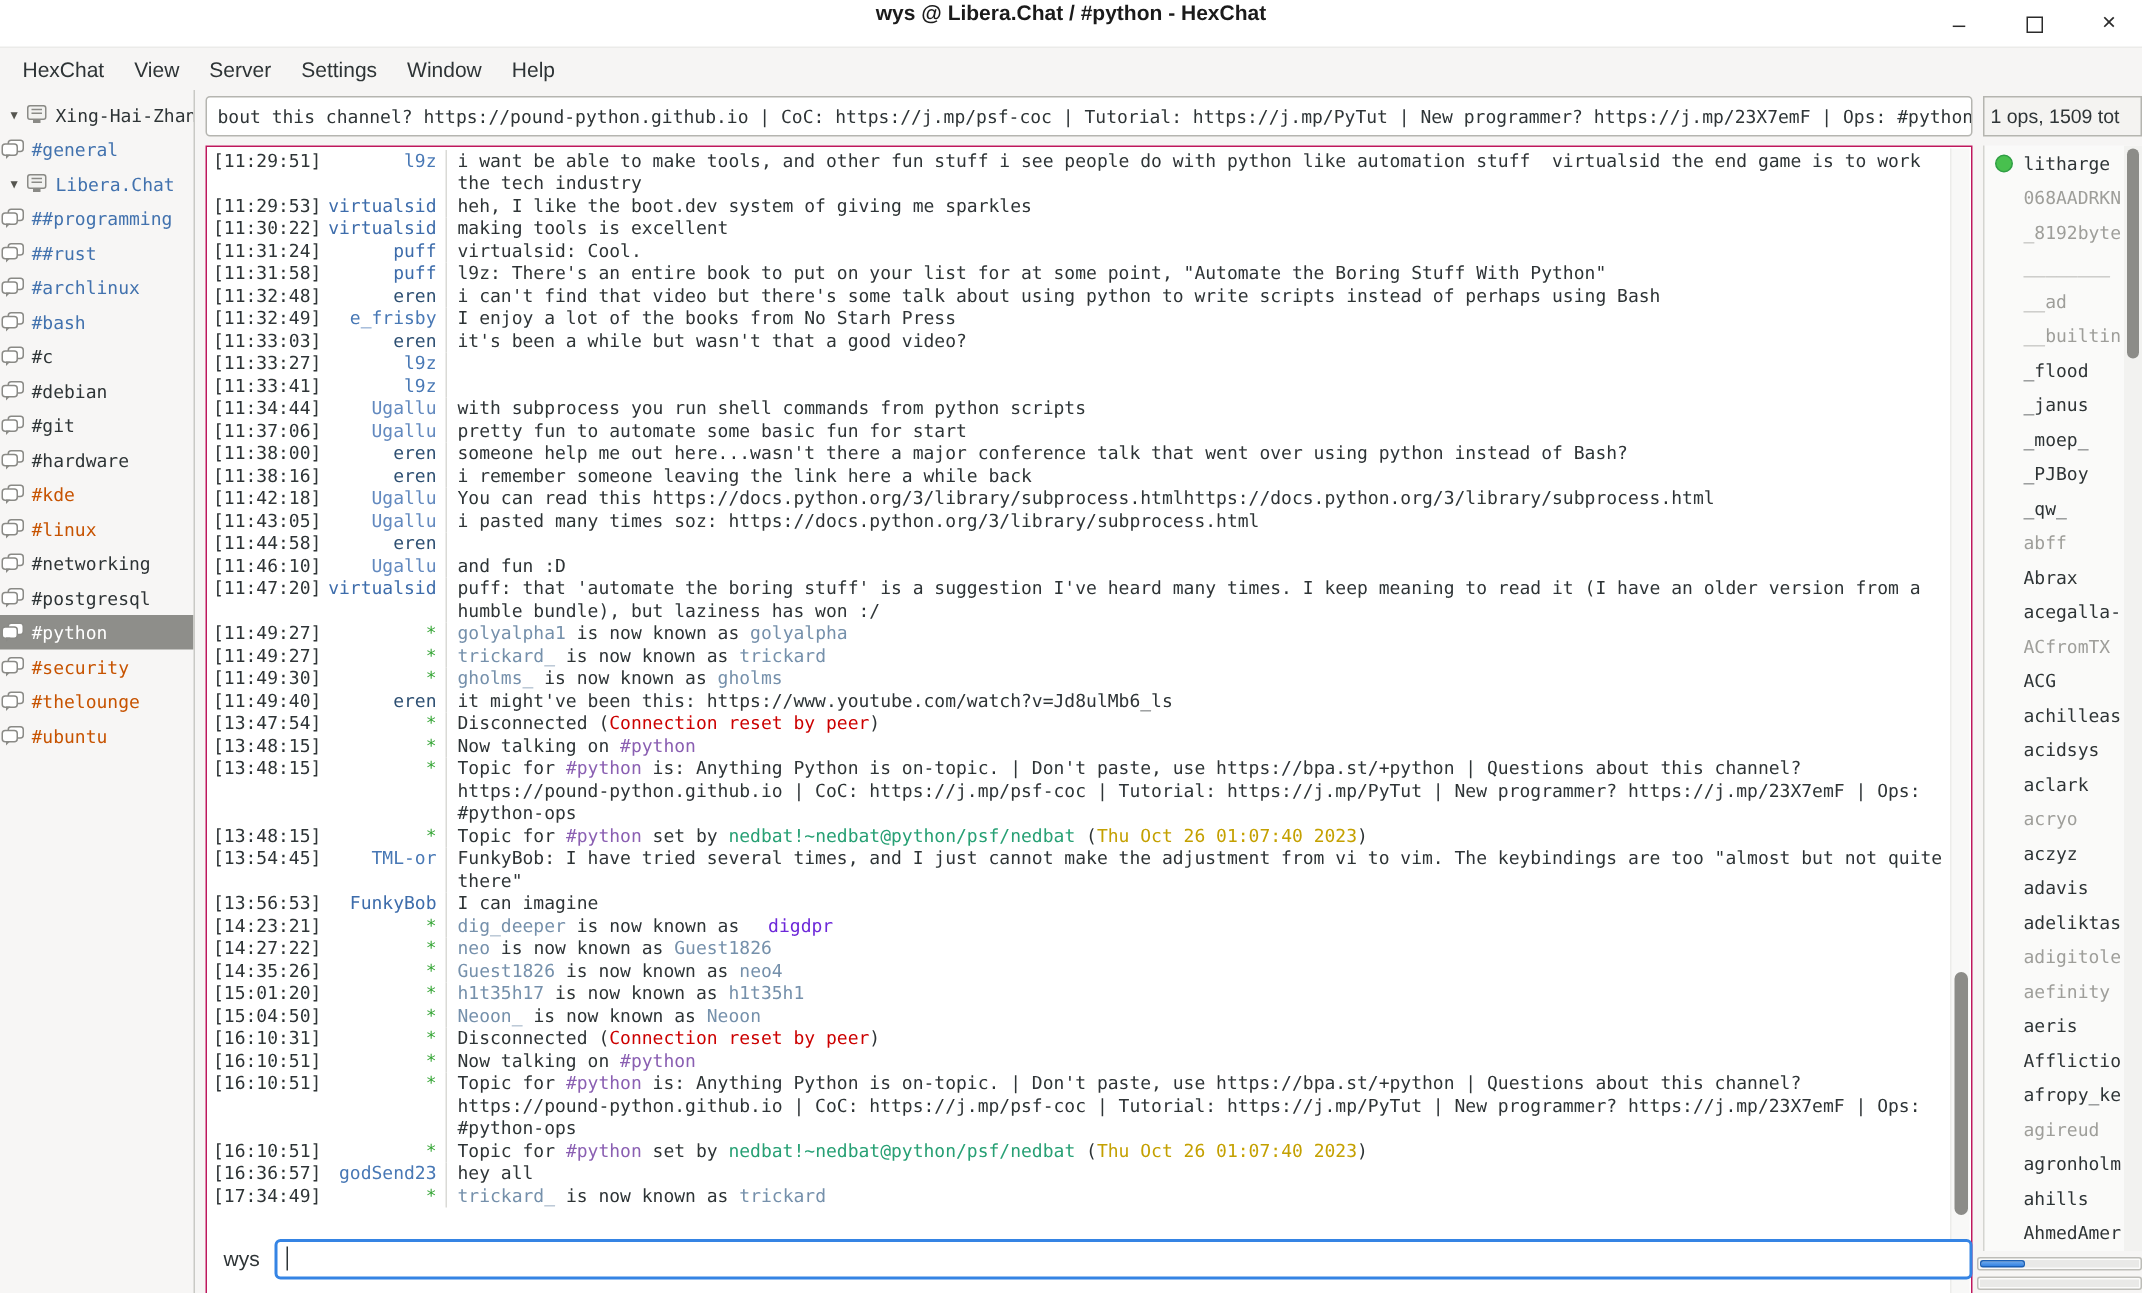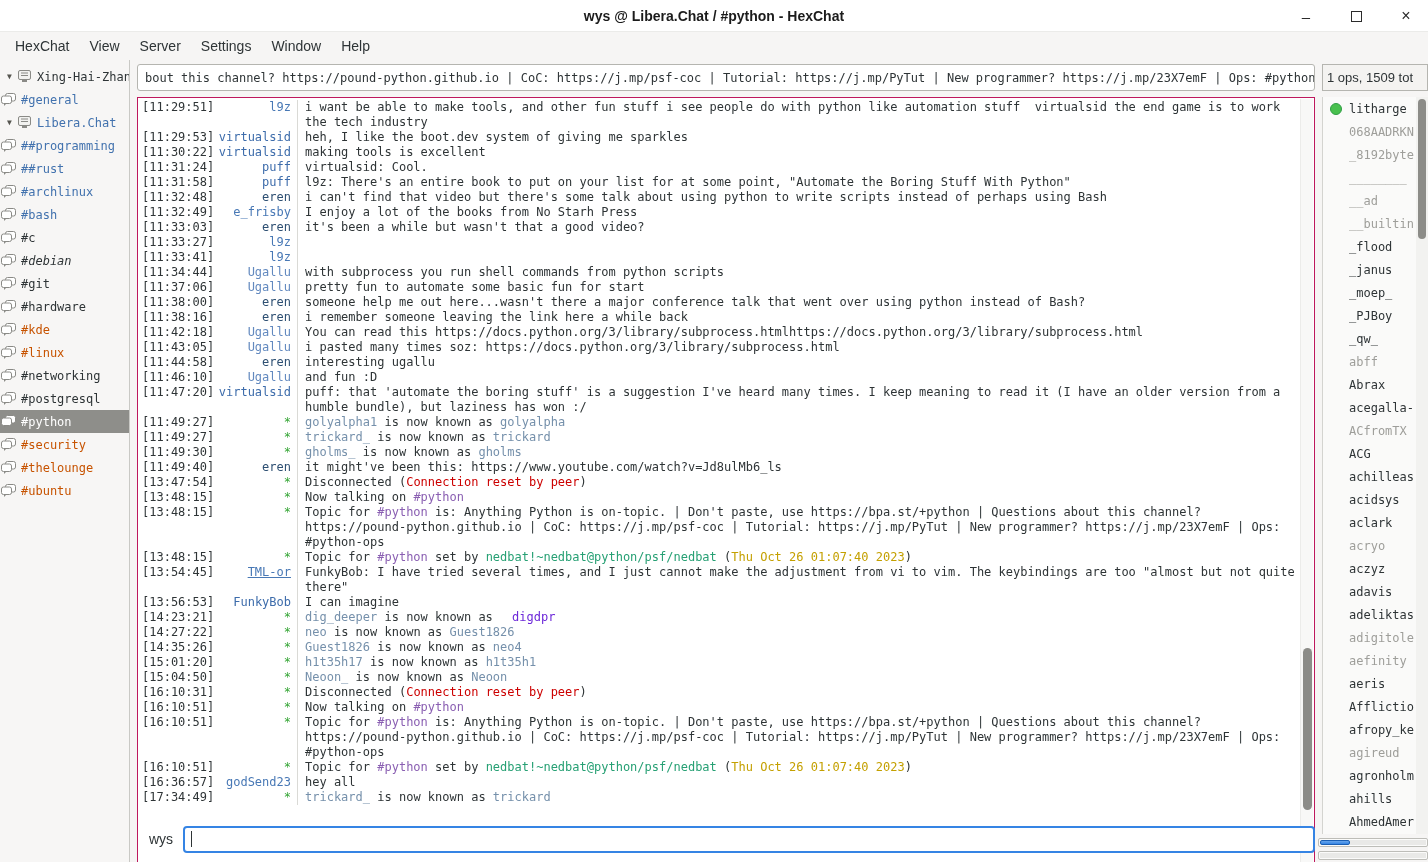--- a/index.html
+++ b/index.html
@@ -6,21 +6,21 @@
   html,body { margin:0; padding:0; }
   body {
     width:1428px; height:862px; overflow:hidden;
     background:#f6f5f4;
     font-family:"Liberation Sans", sans-serif;
     position:relative;
   }
   
   .titlebar { position:absolute; top:0; left:0; width:1428px; height:32px;
     background:#ffffff; border-bottom:1px solid #ebebe9;
-    display:flex; align-items:center; justify-content:center; }
+    display:flex; justify-content:center; }
   .title { font-weight:bold; font-size:14px; color:#1b1b1b; }
   .win-controls { position:absolute; right:14px; top:0; height:32px;
     display:flex; align-items:center; gap:34px; color:#2b2b2b; }
   .wc { width:16px; height:16px; display:flex; align-items:center; justify-content:center;
     font-size:14px; line-height:1; }
   .wc-min { font-size:15px; }
   .wc-max span { display:block; width:11px; height:11px; border:1.5px solid #2b2b2b; }
   .wc-close { font-size:16px; }
   
   .menubar { position:absolute; top:32px; left:0; width:1428px; height:28px;
@@ -181,21 +181,21 @@
             <path d="M4 11 L4 14 L7 11 Z" fill="#8a8a86"></path>
           </svg></span>
         <span class="tree-label" style="color: rgb(46, 52, 54);">#c</span>
       </div>
       <div class="tree-row channel">
         <span class="tree-icon"><svg width="17" height="15" viewBox="0 0 17 15">
             <rect x="5.5" y="1.5" width="10" height="7.5" rx="2" fill="#ffffff" stroke="#8a8a86"></rect>
             <rect x="1.5" y="4" width="10" height="7.5" rx="2" fill="#ffffff" stroke="#8a8a86"></rect>
             <path d="M4 11 L4 14 L7 11 Z" fill="#8a8a86"></path>
           </svg></span>
-        <span class="tree-label" style="color: rgb(46, 52, 54); font-style: italic;">#debian</span>
+        <span class="tree-label" style="color: rgb(46, 52, 54);">#debian</span>
       </div>
       <div class="tree-row channel">
         <span class="tree-icon"><svg width="17" height="15" viewBox="0 0 17 15">
             <rect x="5.5" y="1.5" width="10" height="7.5" rx="2" fill="#ffffff" stroke="#8a8a86"></rect>
             <rect x="1.5" y="4" width="10" height="7.5" rx="2" fill="#ffffff" stroke="#8a8a86"></rect>
             <path d="M4 11 L4 14 L7 11 Z" fill="#8a8a86"></path>
           </svg></span>
         <span class="tree-label" style="color: rgb(46, 52, 54);">#git</span>
       </div>
       <div class="tree-row channel">
@@ -353,21 +353,20 @@
         <span class="msg-text"><span>You can read this https://docs.python.org/3/library/subprocess.htmlhttps://docs.python.org/3/library/subprocess.html</span></span>
       </div>
       <div class="msg-row">
         <span class="msg-time">[11:43:05]</span>
         <span class="msg-nick" style="color: rgb(98, 137, 191);">Ugallu</span>
         <span class="msg-text"><span>i pasted many times soz: https://docs.python.org/3/library/subprocess.html</span></span>
       </div>
       <div class="msg-row">
         <span class="msg-time">[11:44:58]</span>
         <span class="msg-nick" style="color: rgb(45, 79, 114);">eren</span>
-        <span class="msg-text"><span>interesting ugallu</span></span>
       </div>
       <div class="msg-row">
         <span class="msg-time">[11:46:10]</span>
         <span class="msg-nick" style="color: rgb(98, 137, 191);">Ugallu</span>
         <span class="msg-text"><span>and fun :D</span></span>
       </div>
       <div class="msg-row">
         <span class="msg-time">[11:47:20]</span>
         <span class="msg-nick" style="color: rgb(61, 108, 171);">virtualsid</span>
         <span class="msg-text"><span>puff: that 'automate the boring stuff' is a suggestion I've heard many times. I keep meaning to read it (I have an older version from a humble bundle), but laziness has won :/</span></span>
@@ -407,21 +406,21 @@
         <span class="msg-nick" style="color: rgb(52, 165, 52);">*</span>
         <span class="msg-text"><span>Topic for </span><span style="color: rgb(138, 95, 178);">#python</span><span> is: Anything Python is on-topic. | Don't paste, use https://bpa.st/+python | Questions about this channel? https://pound-python.github.io | CoC: https://j.mp/psf-coc | Tutorial: https://j.mp/PyTut | New programmer? https://j.mp/23X7emF | Ops: #python-ops</span></span>
       </div>
       <div class="msg-row">
         <span class="msg-time">[13:48:15]</span>
         <span class="msg-nick" style="color: rgb(52, 165, 52);">*</span>
         <span class="msg-text"><span>Topic for </span><span style="color: rgb(138, 95, 178);">#python</span><span> set by </span><span style="color: rgb(39, 160, 116);">nedbat!~nedbat@python/psf/nedbat</span><span> (</span><span style="color: rgb(196, 160, 0);">Thu Oct 26 01:07:40 2023</span><span>)</span></span>
       </div>
       <div class="msg-row">
         <span class="msg-time">[13:54:45]</span>
-        <span class="msg-nick" style="color: rgb(72, 120, 181); text-decoration: underline;">TML-or</span>
+        <span class="msg-nick" style="color: rgb(72, 120, 181);">TML-or</span>
         <span class="msg-text"><span>FunkyBob: I have tried several times, and I just cannot make the adjustment from vi to vim. The keybindings are too "almost but not quite there"</span></span>
       </div>
       <div class="msg-row">
         <span class="msg-time">[13:56:53]</span>
         <span class="msg-nick" style="color: rgb(61, 108, 171);">FunkyBob</span>
         <span class="msg-text"><span>I can imagine</span></span>
       </div>
       <div class="msg-row">
         <span class="msg-time">[14:23:21]</span>
         <span class="msg-nick" style="color: rgb(52, 165, 52);">*</span>

